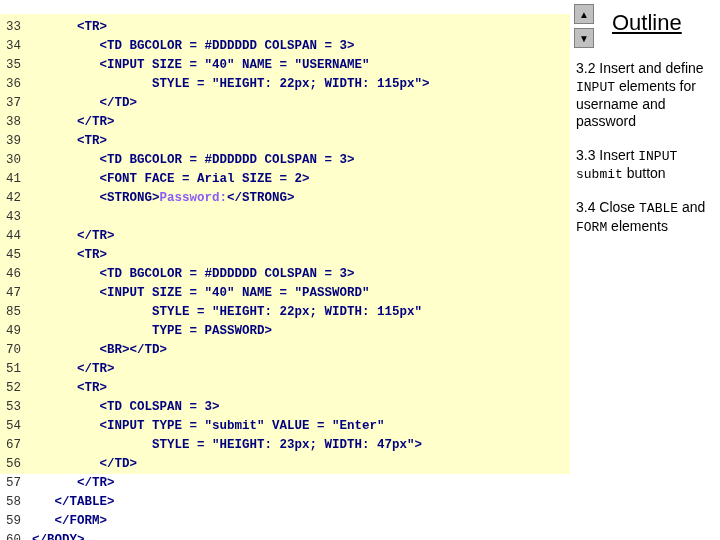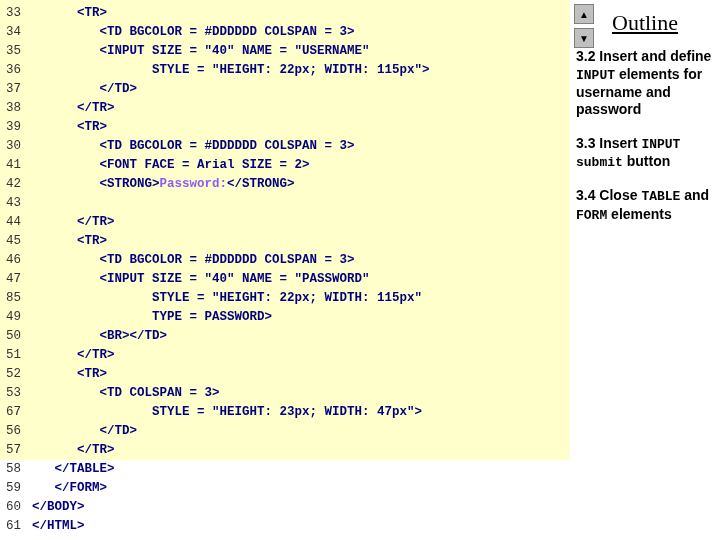--- a/index.html
+++ b/index.html
@@ -8,21 +8,21 @@
     width: 720px;
     height: 540px;
     background: #ffffff;
     font-family: Arial, sans-serif;
     overflow: hidden;
     position: relative;
   }
   .code-panel {
     position: absolute;
     left: 0;
-    top: 0;
+    top: 14px;
     width: 570px;
     height: 460px;
     background: #ffffcc;
     box-sizing: border-box;
     padding: 4px 0 0 0;
   }
   .code-line {
     display: flex;
     font-family: "Courier New", monospace;
     font-size: 12.5px;
@@ -62,35 +62,34 @@
     display: flex;
     align-items: center;
     justify-content: center;
     font-size: 10px;
     color: #000;
   }
   .outline-title {
     position: absolute;
     top: 10px;
     left: 40px;
-    font-family: Liberation Serif, serif;
+    font-family: Liberation Sans, sans-serif;
     font-size: 22px;
     text-decoration: underline;
     color: #000;
   }
   .outline-body {
     position: absolute;
-    top: 48px;
+    top: 60px;
     left: 4px;
     right: 4px;
     font-family: Arial, sans-serif;
     font-size: 14px;
     color: #000;
     line-height: 1.25;
-    font-weight: bold;
   }
   .outline-item {
     margin-bottom: 16px;
   }
   .mono {
     font-family: "Courier New", monospace;
     font-size: 13px;
   }
 </style>
 </head>
@@ -107,24 +106,25 @@
     <div class="code-line"><span class="ln">30</span><span>         &lt;TD BGCOLOR = #DDDDDD COLSPAN = 3&gt;</span></div>
     <div class="code-line"><span class="ln">41</span><span>         &lt;FONT FACE = Arial SIZE = 2&gt;</span></div>
     <div class="code-line"><span class="ln">42</span><span><span>         &lt;STRONG&gt;</span><span style="color: #8b5cf6;">Password:</span><span>&lt;/STRONG&gt;</span></span></div>
     <div class="code-line"><span class="ln">43</span></div>
     <div class="code-line"><span class="ln">44</span><span>      &lt;/TR&gt;</span></div>
     <div class="code-line"><span class="ln">45</span><span>      &lt;TR&gt;</span></div>
     <div class="code-line"><span class="ln">46</span><span>         &lt;TD BGCOLOR = #DDDDDD COLSPAN = 3&gt;</span></div>
     <div class="code-line"><span class="ln">47</span><span>         &lt;INPUT SIZE = "40" NAME = "PASSWORD"</span></div>
     <div class="code-line"><span class="ln">85</span><span>                STYLE = "HEIGHT: 22px; WIDTH: 115px"</span></div>
     <div class="code-line"><span class="ln">49</span><span>                TYPE = PASSWORD&gt;</span></div>
-    <div class="code-line"><span class="ln">50</span><span>         &lt;BR&gt;&lt;/TD&gt;</span></div>
+    <div class="code-line"><span class="ln">70</span><span>         &lt;BR&gt;&lt;/TD&gt;</span></div>
     <div class="code-line"><span class="ln">51</span><span>      &lt;/TR&gt;</span></div>
     <div class="code-line"><span class="ln">52</span><span>      &lt;TR&gt;</span></div>
     <div class="code-line"><span class="ln">53</span><span>         &lt;TD COLSPAN = 3&gt;</span></div>
+    <div class="code-line"><span class="ln">54</span><span>         &lt;INPUT TYPE = "submit" VALUE = "Enter"</span></div>
     <div class="code-line"><span class="ln">67</span><span>                STYLE = "HEIGHT: 23px; WIDTH: 47px"&gt;</span></div>
     <div class="code-line"><span class="ln">56</span><span>         &lt;/TD&gt;</span></div>
     <div class="code-line"><span class="ln">57</span><span>      &lt;/TR&gt;</span></div>
     <div class="code-line"><span class="ln">58</span><span>   &lt;/TABLE&gt;</span></div>
     <div class="code-line"><span class="ln">59</span><span>   &lt;/FORM&gt;</span></div>
     <div class="code-line"><span class="ln">60</span><span>&lt;/BODY&gt;</span></div>
     <div class="code-line"><span class="ln">61</span><span>&lt;/HTML&gt;</span></div>
   </div>
 
 <div class="right-panel">

